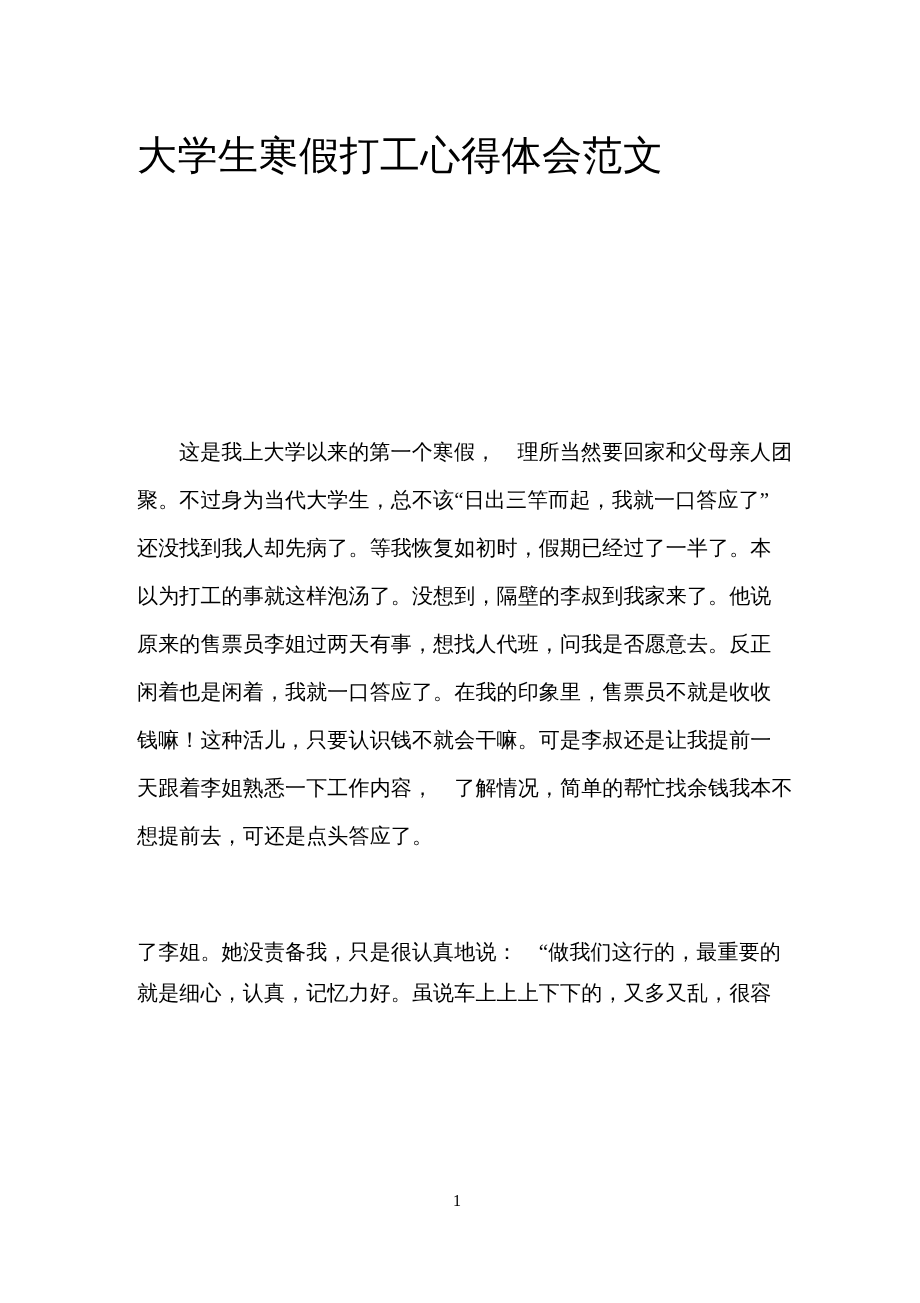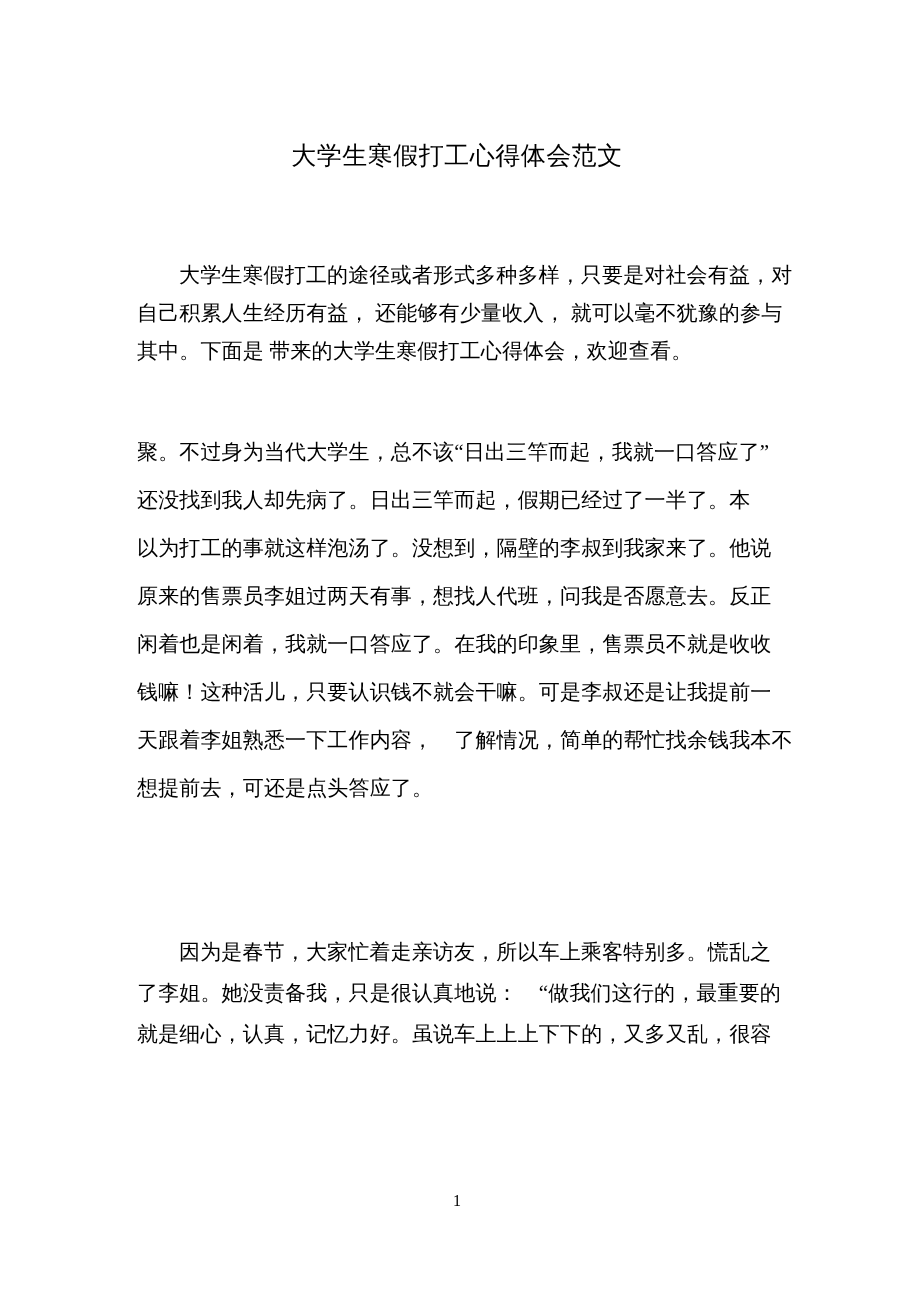--- a/index.html
+++ b/index.html
@@ -11,22 +11,21 @@
     font-family: "Liberation Serif", "DejaVu Serif", serif;
     color: #000000;
     overflow: hidden;
   }
   .doc-title {
     position: absolute;
     top: 133px;
     left: 137px;
     width: 640px;
     margin: 0;
-    text-align: center;
-    font-size: 25px;
+    font-size: 40px;
     font-weight: normal;
     line-height: 46px;
     white-space: pre;
     letter-spacing: 0.5px;
   }
   .doc-body {
     position: absolute;
     left: 137px;
     top: 0;
     width: 660px;
@@ -52,35 +51,30 @@
     font-size: 16px;
     line-height: 22px;
   }
 </style>
 </head>
 <body>
 
 <div class="page">
   <h1 class="doc-title">大学生寒假打工心得体会范文</h1>
   <div class="doc-body">
-      <div class="para para-intro">
-        <div class="line indent">大学生寒假打工的途径或者形式多种多样，只要是对社会有益，对</div>
-        <div class="line">自己积累人生经历有益， 还能够有少量收入， 就可以毫不犹豫的参与</div>
-        <div class="line">其中。下面是 带来的大学生寒假打工心得体会，欢迎查看。</div>
-      </div>
       <div class="para para-story-1">
+        <div class="line indent">这是我上大学以来的第一个寒假，　理所当然要回家和父母亲人团</div>
         <div class="line">聚。不过身为当代大学生，总不该“日出三竿而起，我就一口答应了”</div>
-        <div class="line">还没找到我人却先病了。日出三竿而起，假期已经过了一半了。本</div>
+        <div class="line">还没找到我人却先病了。等我恢复如初时，假期已经过了一半了。本</div>
         <div class="line">以为打工的事就这样泡汤了。没想到，隔壁的李叔到我家来了。他说</div>
         <div class="line">原来的售票员李姐过两天有事，想找人代班，问我是否愿意去。反正</div>
         <div class="line">闲着也是闲着，我就一口答应了。在我的印象里，售票员不就是收收</div>
         <div class="line">钱嘛！这种活儿，只要认识钱不就会干嘛。可是李叔还是让我提前一</div>
         <div class="line">天跟着李姐熟悉一下工作内容，　了解情况，简单的帮忙找余钱我本不</div>
         <div class="line">想提前去，可还是点头答应了。</div>
       </div>
       <div class="para para-story-2">
-        <div class="line indent">因为是春节，大家忙着走亲访友，所以车上乘客特别多。慌乱之</div>
         <div class="line">了李姐。她没责备我，只是很认真地说：　“做我们这行的，最重要的</div>
         <div class="line">就是细心，认真，记忆力好。虽说车上上上下下的，又多又乱，很容</div>
       </div>
     </div>
   <div class="page-number">1</div>
 </div>
 
 </body></html>

